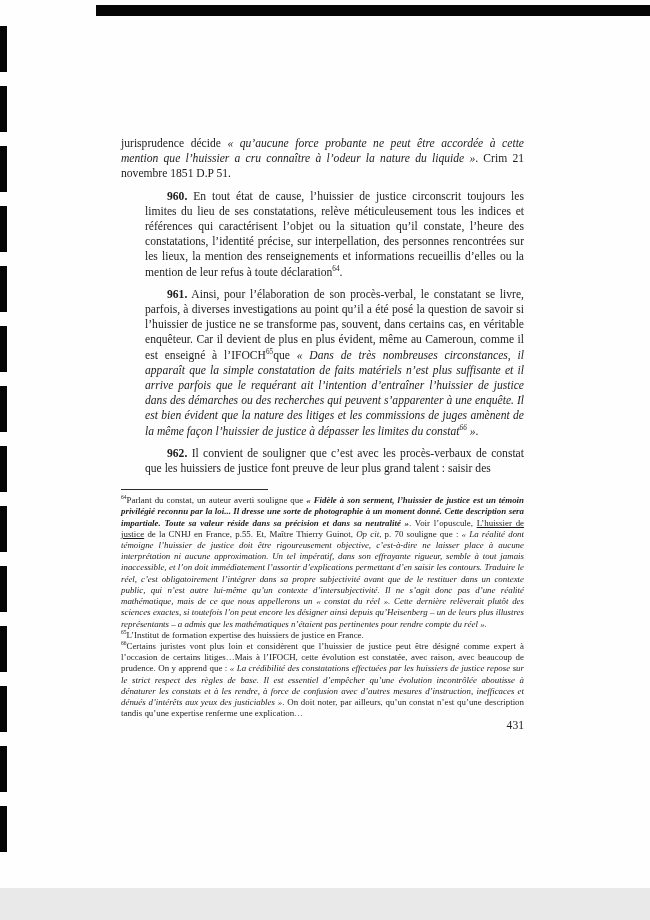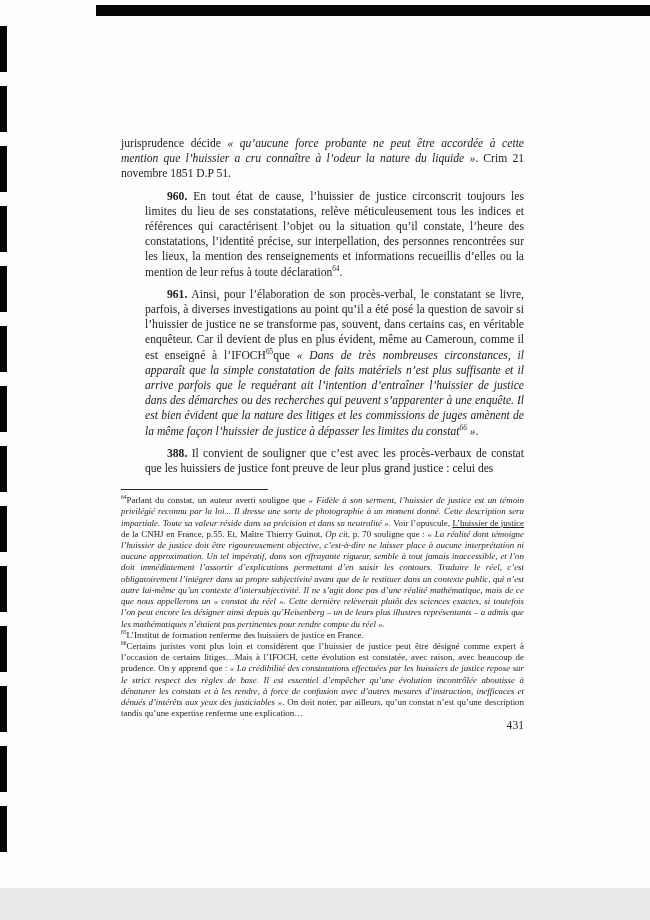--- a/index.html
+++ b/index.html
@@ -21,44 +21,44 @@
     width: 7px; height: 838px;
     background: repeating-linear-gradient(180deg, #060606 0 46px, transparent 46px 60px);
   }
   .content { position: absolute; left: 121px; top: 136px; width: 403px; }
   p { margin: 0; text-align: justify; }
   .para { font-size: 11.6px; line-height: 15.2px; }
   .num  { margin-top: 7px; text-indent: 22px; margin-left: 24px; }
   .seg-normal { }
   .seg-italic { font-style: italic; }
   .seg-bold { font-weight: bold; }
-  .seg-bold-italic { font-weight: normal; font-style: italic; }
+  .seg-bold-italic { font-weight: bold; font-style: italic; }
   .seg-underline { text-decoration: underline; }
   sup { font-size: 0.62em; line-height: 0; vertical-align: super; }
   .sup-italic { font-style: italic; }
   .fn-sep { width: 147px; border-top: 1px solid #2a2a2a; margin: 13px 0 5px 0; }
   .fn { font-size: 8.9px; line-height: 11.2px; }
   .page-number { text-align: right; font-size: 11.6px; }
 </style>
 </head>
 <body>
 
 <div class="page">
 
   <div class="artifact top-bar"></div>
   <div class="left-strip"></div>
 
   <div class="content">
     <p class="para"><span class="seg-normal">jurisprudence décide </span><span class="seg-italic">« qu’aucune force probante ne peut être accordée à cette mention que l’huissier a cru connaître à l’odeur la nature du liquide »</span><span class="seg-normal">. Crim 21 novembre 1851 D.P 51.</span></p>
     <p class="para num"><span class="seg-bold">960.</span><span class="seg-normal"> En tout état de cause, l’huissier de justice circonscrit toujours les limites du lieu de ses constatations, relève méticuleusement tous les indices et références qui caractérisent l’objet ou la situation qu’il constate, l’heure des constatations, l’identité précise, sur interpellation, des personnes rencontrées sur les lieux, la mention des renseignements et informations recueillis d’elles ou la mention de leur refus à toute déclaration</span><sup class="">64</sup><span class="seg-normal">.</span></p>
     <p class="para num"><span class="seg-bold">961.</span><span class="seg-normal"> Ainsi, pour l’élaboration de son procès-verbal, le constatant se livre, parfois, à diverses investigations au point qu’il a été posé la question de savoir si l’huissier de justice ne se transforme pas, souvent, dans certains cas, en véritable enquêteur. Car il devient de plus en plus évident, même au Cameroun, comme il est enseigné à l’IFOCH</span><sup class="">65</sup><span class="seg-normal">que </span><span class="seg-italic">« Dans de très nombreuses circonstances, il apparaît que la simple constatation de faits matériels n’est plus suffisante et il arrive parfois que le requérant ait l’intention d’entraîner l’huissier de justice dans des démarches ou des recherches qui peuvent s’apparenter à une enquête. Il est bien évident que la nature des litiges et les commissions de juges amènent de la même façon l’huissier de justice à dépasser les limites du constat</span><sup class="sup-italic">66</sup><span class="seg-italic"> »</span><span class="seg-normal">.</span></p>
-    <p class="para num"><span class="seg-bold">388.</span><span class="seg-normal"> Il convient de souligner que c’est avec les procès-verbaux de constat que les huissiers de justice font preuve de leur plus grand justice : celui des</span></p>
+    <p class="para num"><span class="seg-bold">962.</span><span class="seg-normal"> Il convient de souligner que c’est avec les procès-verbaux de constat que les huissiers de justice font preuve de leur plus grand talent : saisir des</span></p>
 
     <div class="fn-sep"></div>
 
     <p class="fn"><sup class="">64</sup><span class="seg-normal">Parlant du constat, un auteur averti souligne que </span><span class="seg-bold-italic">« Fidèle à son serment, l’huissier de justice est un témoin privilégié reconnu par la loi... Il dresse une sorte de photographie à un moment donné. Cette description sera impartiale. Toute sa valeur réside dans sa précision et dans sa neutralité »</span><span class="seg-normal">. Voir l’opuscule, </span><span class="seg-underline">L’huissier de justice</span><span class="seg-normal"> de la CNHJ en France, p.55. Et, Maître Thierry Guinot, </span><span class="seg-italic">Op cit</span><span class="seg-normal">, p. 70 souligne que : </span><span class="seg-italic">« La réalité dont témoigne l’huissier de justice doit être rigoureusement objective, c’est-à-dire ne laisser place à aucune interprétation ni aucune approximation. Un tel impératif, dans son effrayante rigueur, semble à tout jamais inaccessible, et l’on doit immédiatement l’assortir d’explications permettant d’en saisir les contours. Traduire le réel, c’est obligatoirement l’intégrer dans sa propre subjectivité avant que de le restituer dans un contexte public, qui n’est autre lui-même qu’un contexte d’intersubjectivité. Il ne s’agit donc pas d’une réalité mathématique, mais de ce que nous appellerons un « constat du réel ». Cette dernière relèverait plutôt des sciences exactes, si toutefois l’on peut encore les désigner ainsi depuis qu’Heisenberg – un de leurs plus illustres représentants – a admis que les mathématiques n’étaient pas pertinentes pour rendre compte du réel ».</span></p>
-    <p class="fn"><sup class="">65</sup><span class="seg-normal">L’Institut de formation renferme des huissiers de justice en France.</span></p>
+    <p class="fn"><sup class="">65</sup><span class="seg-normal">L’Institut de formation expertise des huissiers de justice en France.</span></p>
     <p class="fn"><sup class="">66</sup><span class="seg-normal">Certains juristes vont plus loin et considèrent que l’huissier de justice peut être désigné comme expert à l’occasion de certains litiges…Mais à l’IFOCH, cette évolution est constatée, avec raison, avec beaucoup de prudence. On y apprend que : </span><span class="seg-italic">« La crédibilité des constatations effectuées par les huissiers de justice repose sur le strict respect des règles de base. Il est essentiel d’empêcher qu’une évolution incontrôlée aboutisse à dénaturer les constats et à les rendre, à force de confusion avec d’autres mesures d’instruction, inefficaces et dénués d’intérêts aux yeux des justiciables »</span><span class="seg-normal">. On doit noter, par ailleurs, qu’un constat n’est qu’une description tandis qu’une expertise renferme une explication…</span></p>
 
     <div class="page-number">431</div>
   </div>
 
 </div>
 
 </body></html>

